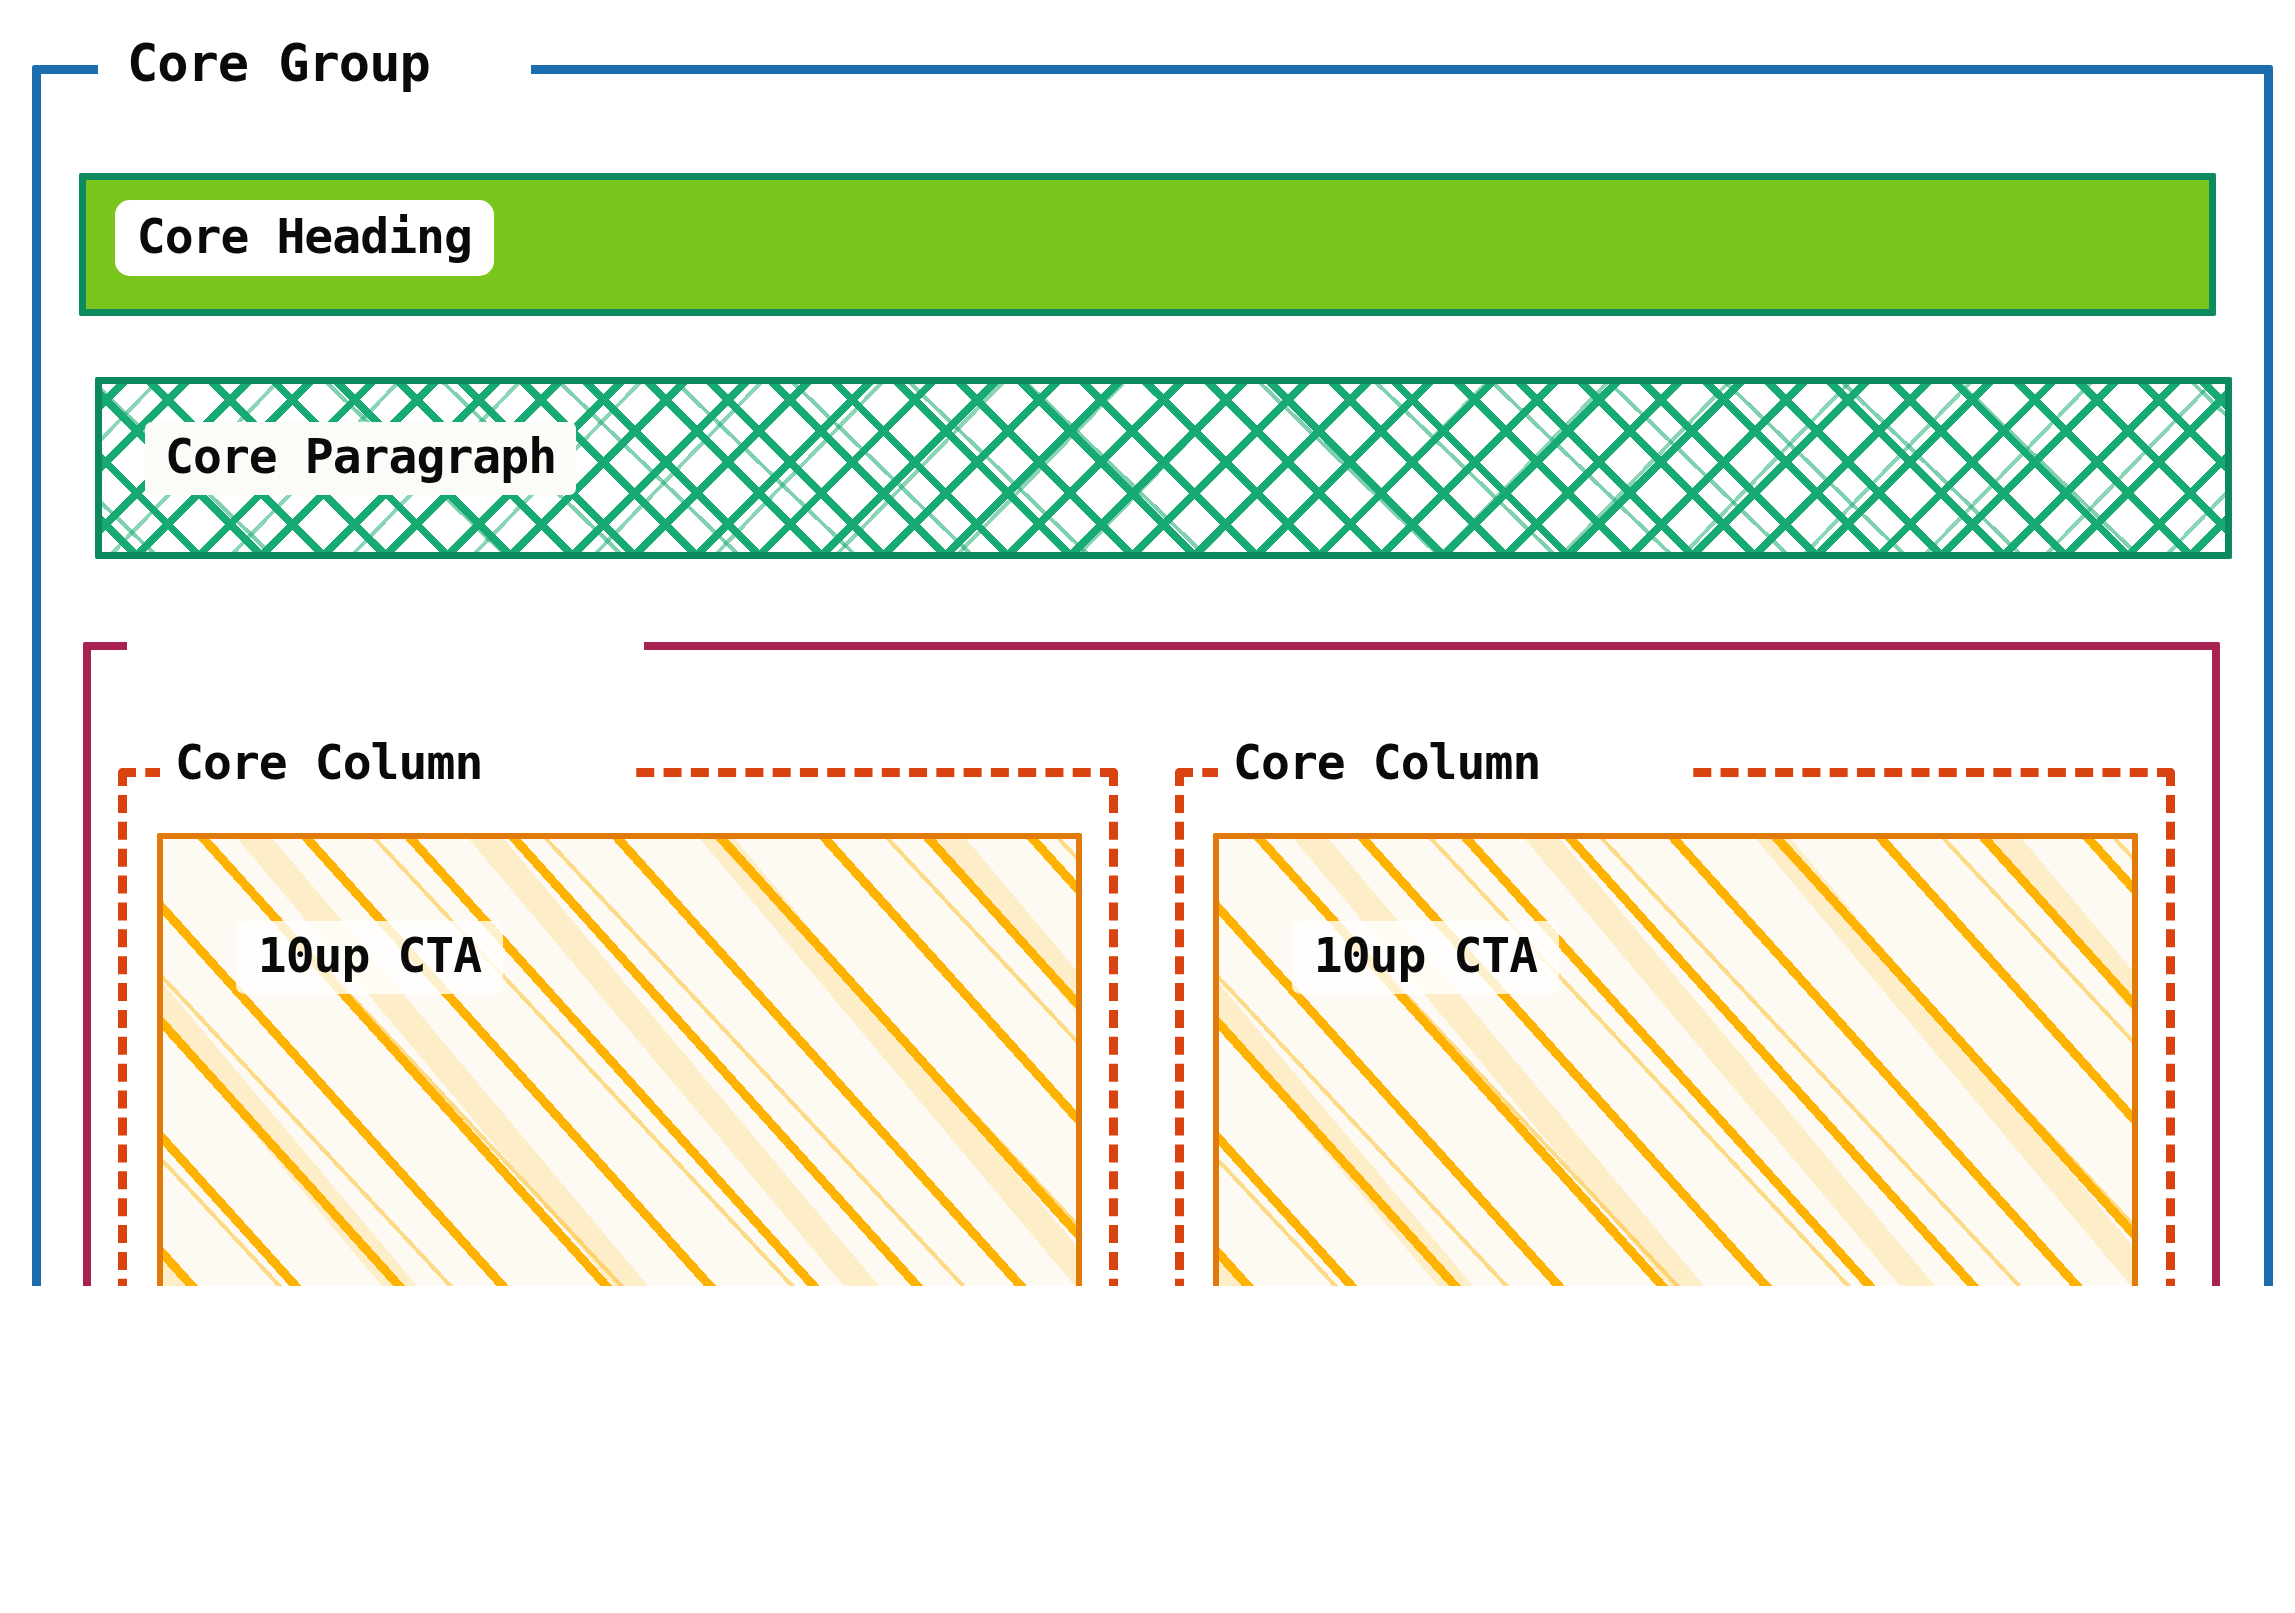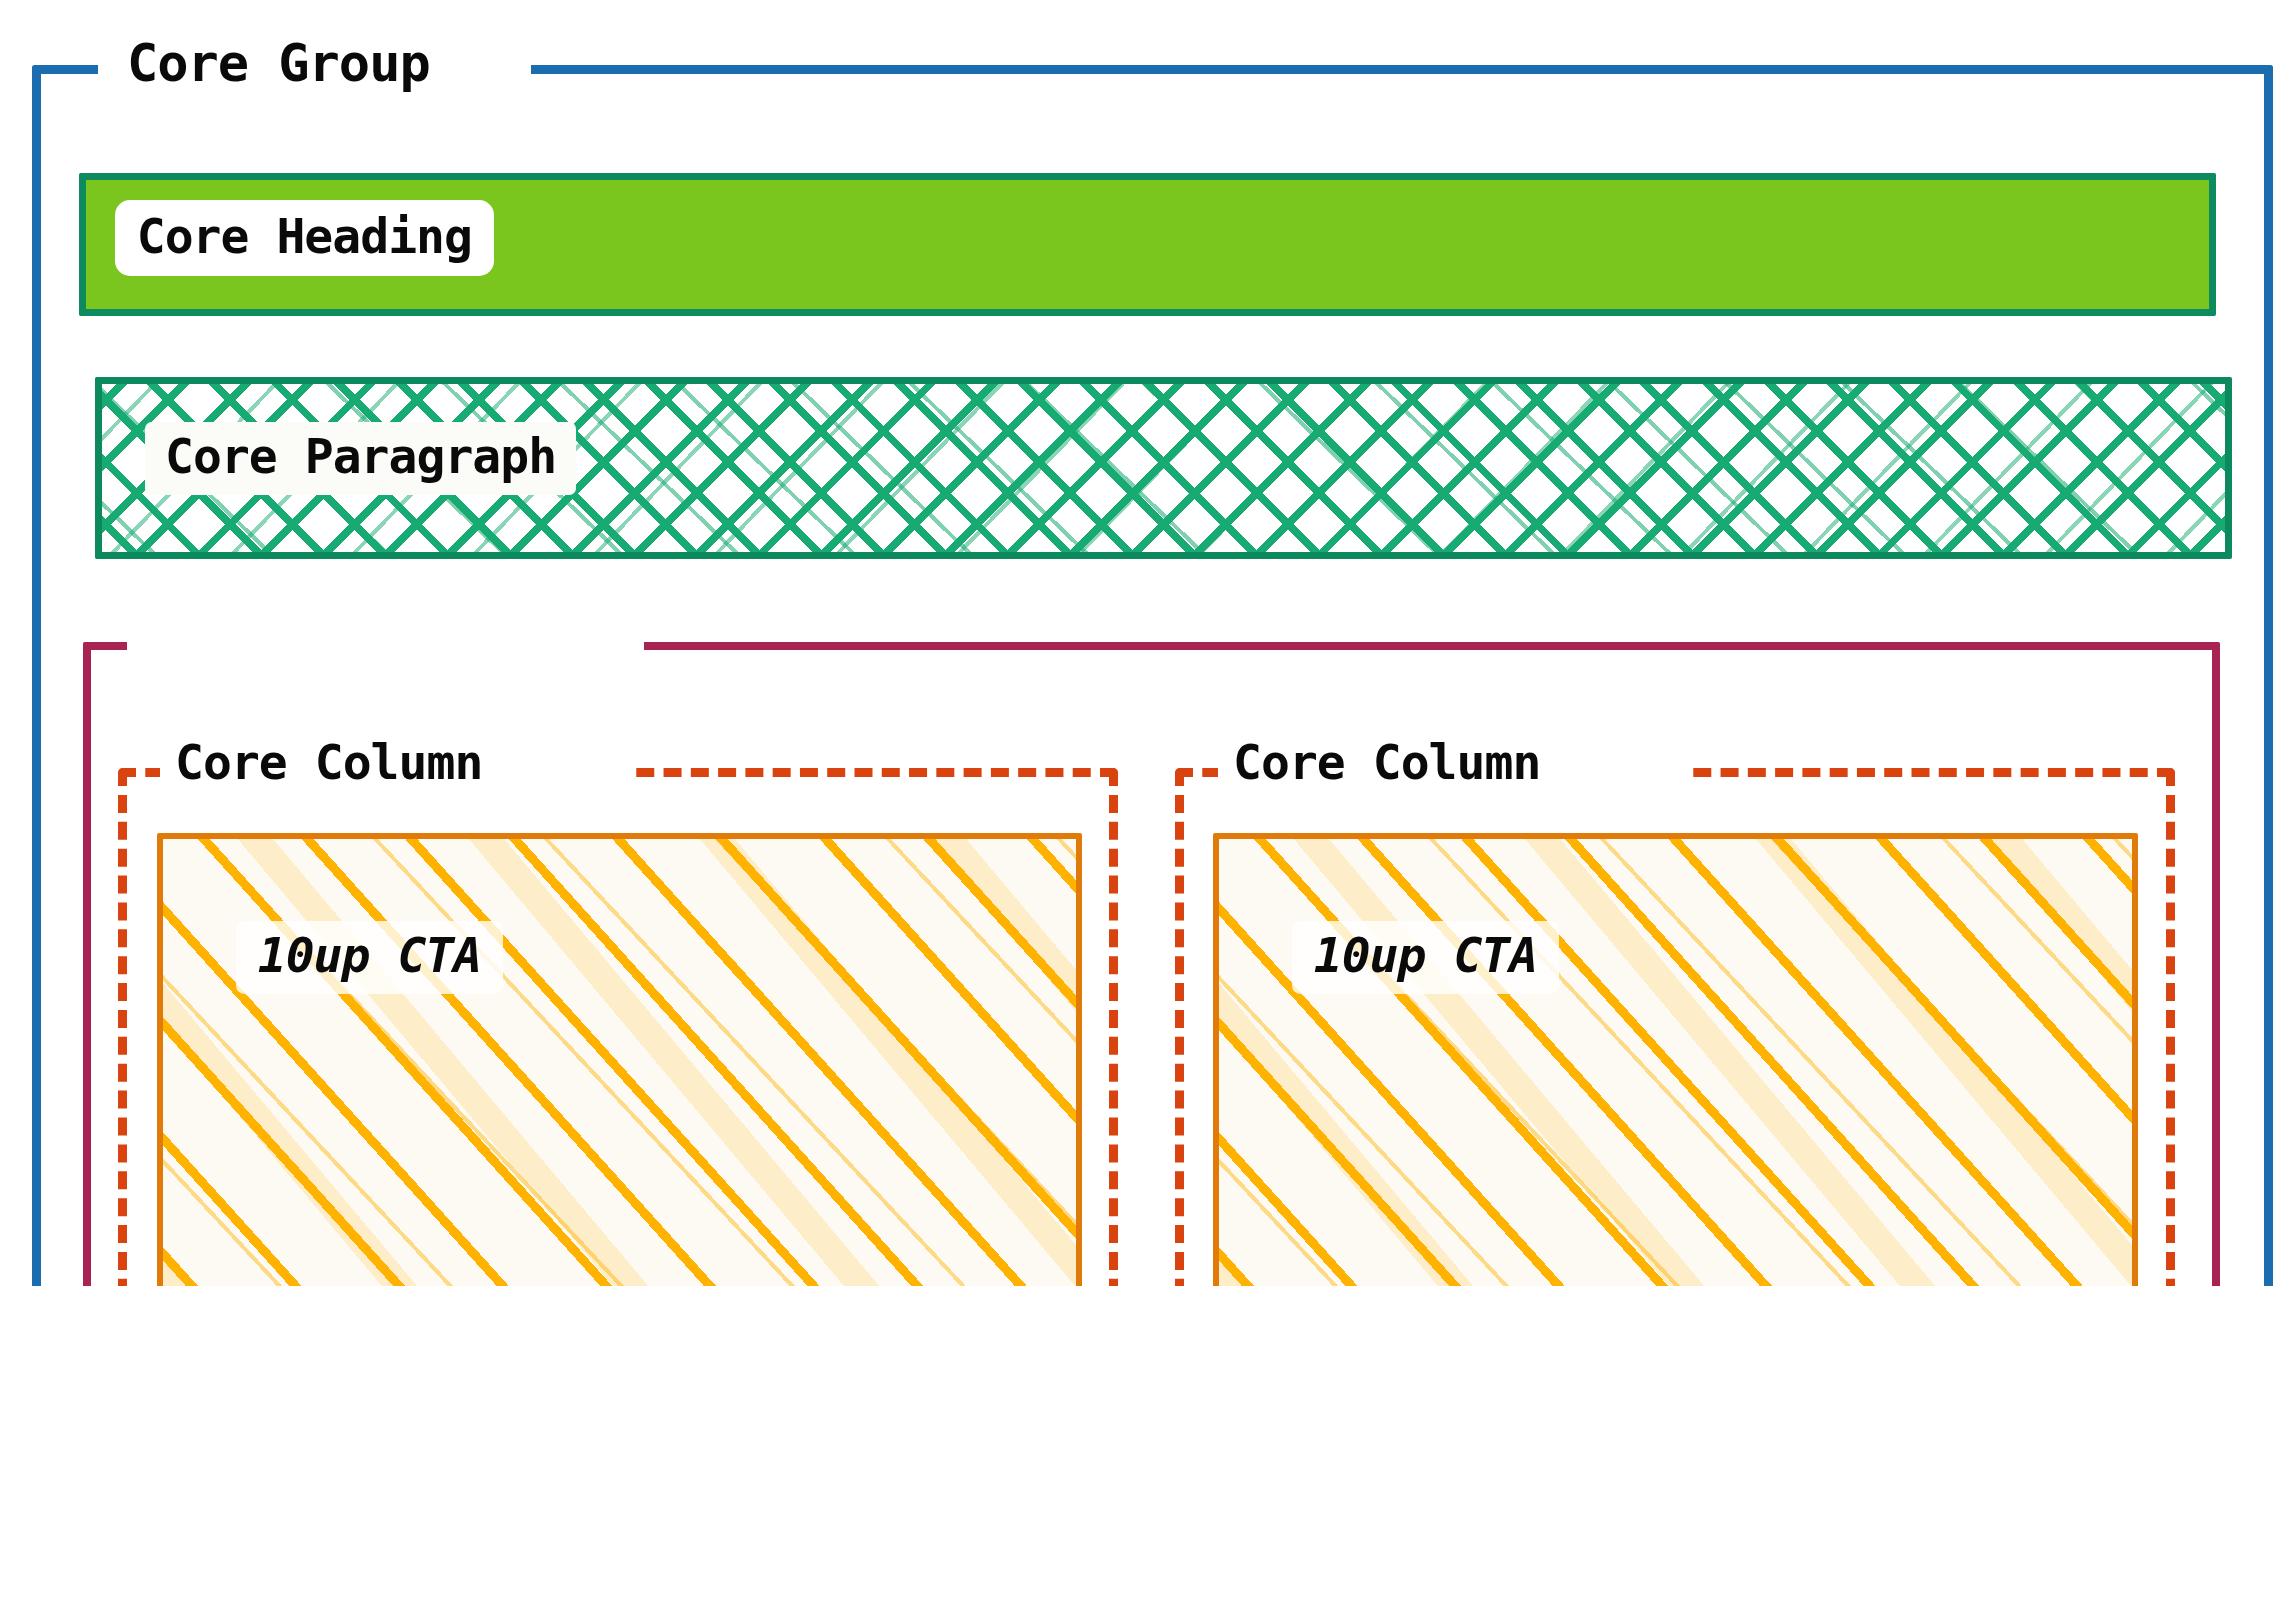--- a/index.html
+++ b/index.html
@@ -206,21 +206,20 @@
         #ffb300 33px, #ffb300 42px,
         rgba(255,179,0,0) 42px, rgba(255,179,0,0) 77px),
       repeating-linear-gradient(47deg,
         rgba(255,179,0,0) 0px, rgba(255,179,0,0) 53px,
         rgba(255,179,0,.45) 53px, rgba(255,179,0,.45) 57px,
         rgba(255,179,0,0) 57px, rgba(255,179,0,0) 125px),
       repeating-linear-gradient(50deg,
         rgba(255,179,0,0) 0px, rgba(255,179,0,0) 80px,
         rgba(255,179,0,.18) 80px, rgba(255,179,0,.18) 107px,
         rgba(255,179,0,0) 107px, rgba(255,179,0,0) 177px);
-    font-style: italic;
   }
   #cta-block-1 { left: 157px; }
   #cta-block-2 { left: 1213px; }
 
   .cta-chip {
     position: absolute;
     left: 73px;
     top: 82px;
     padding: 10px 21.7px 15px 21.7px;
     background: rgba(255,255,255,0.80);

